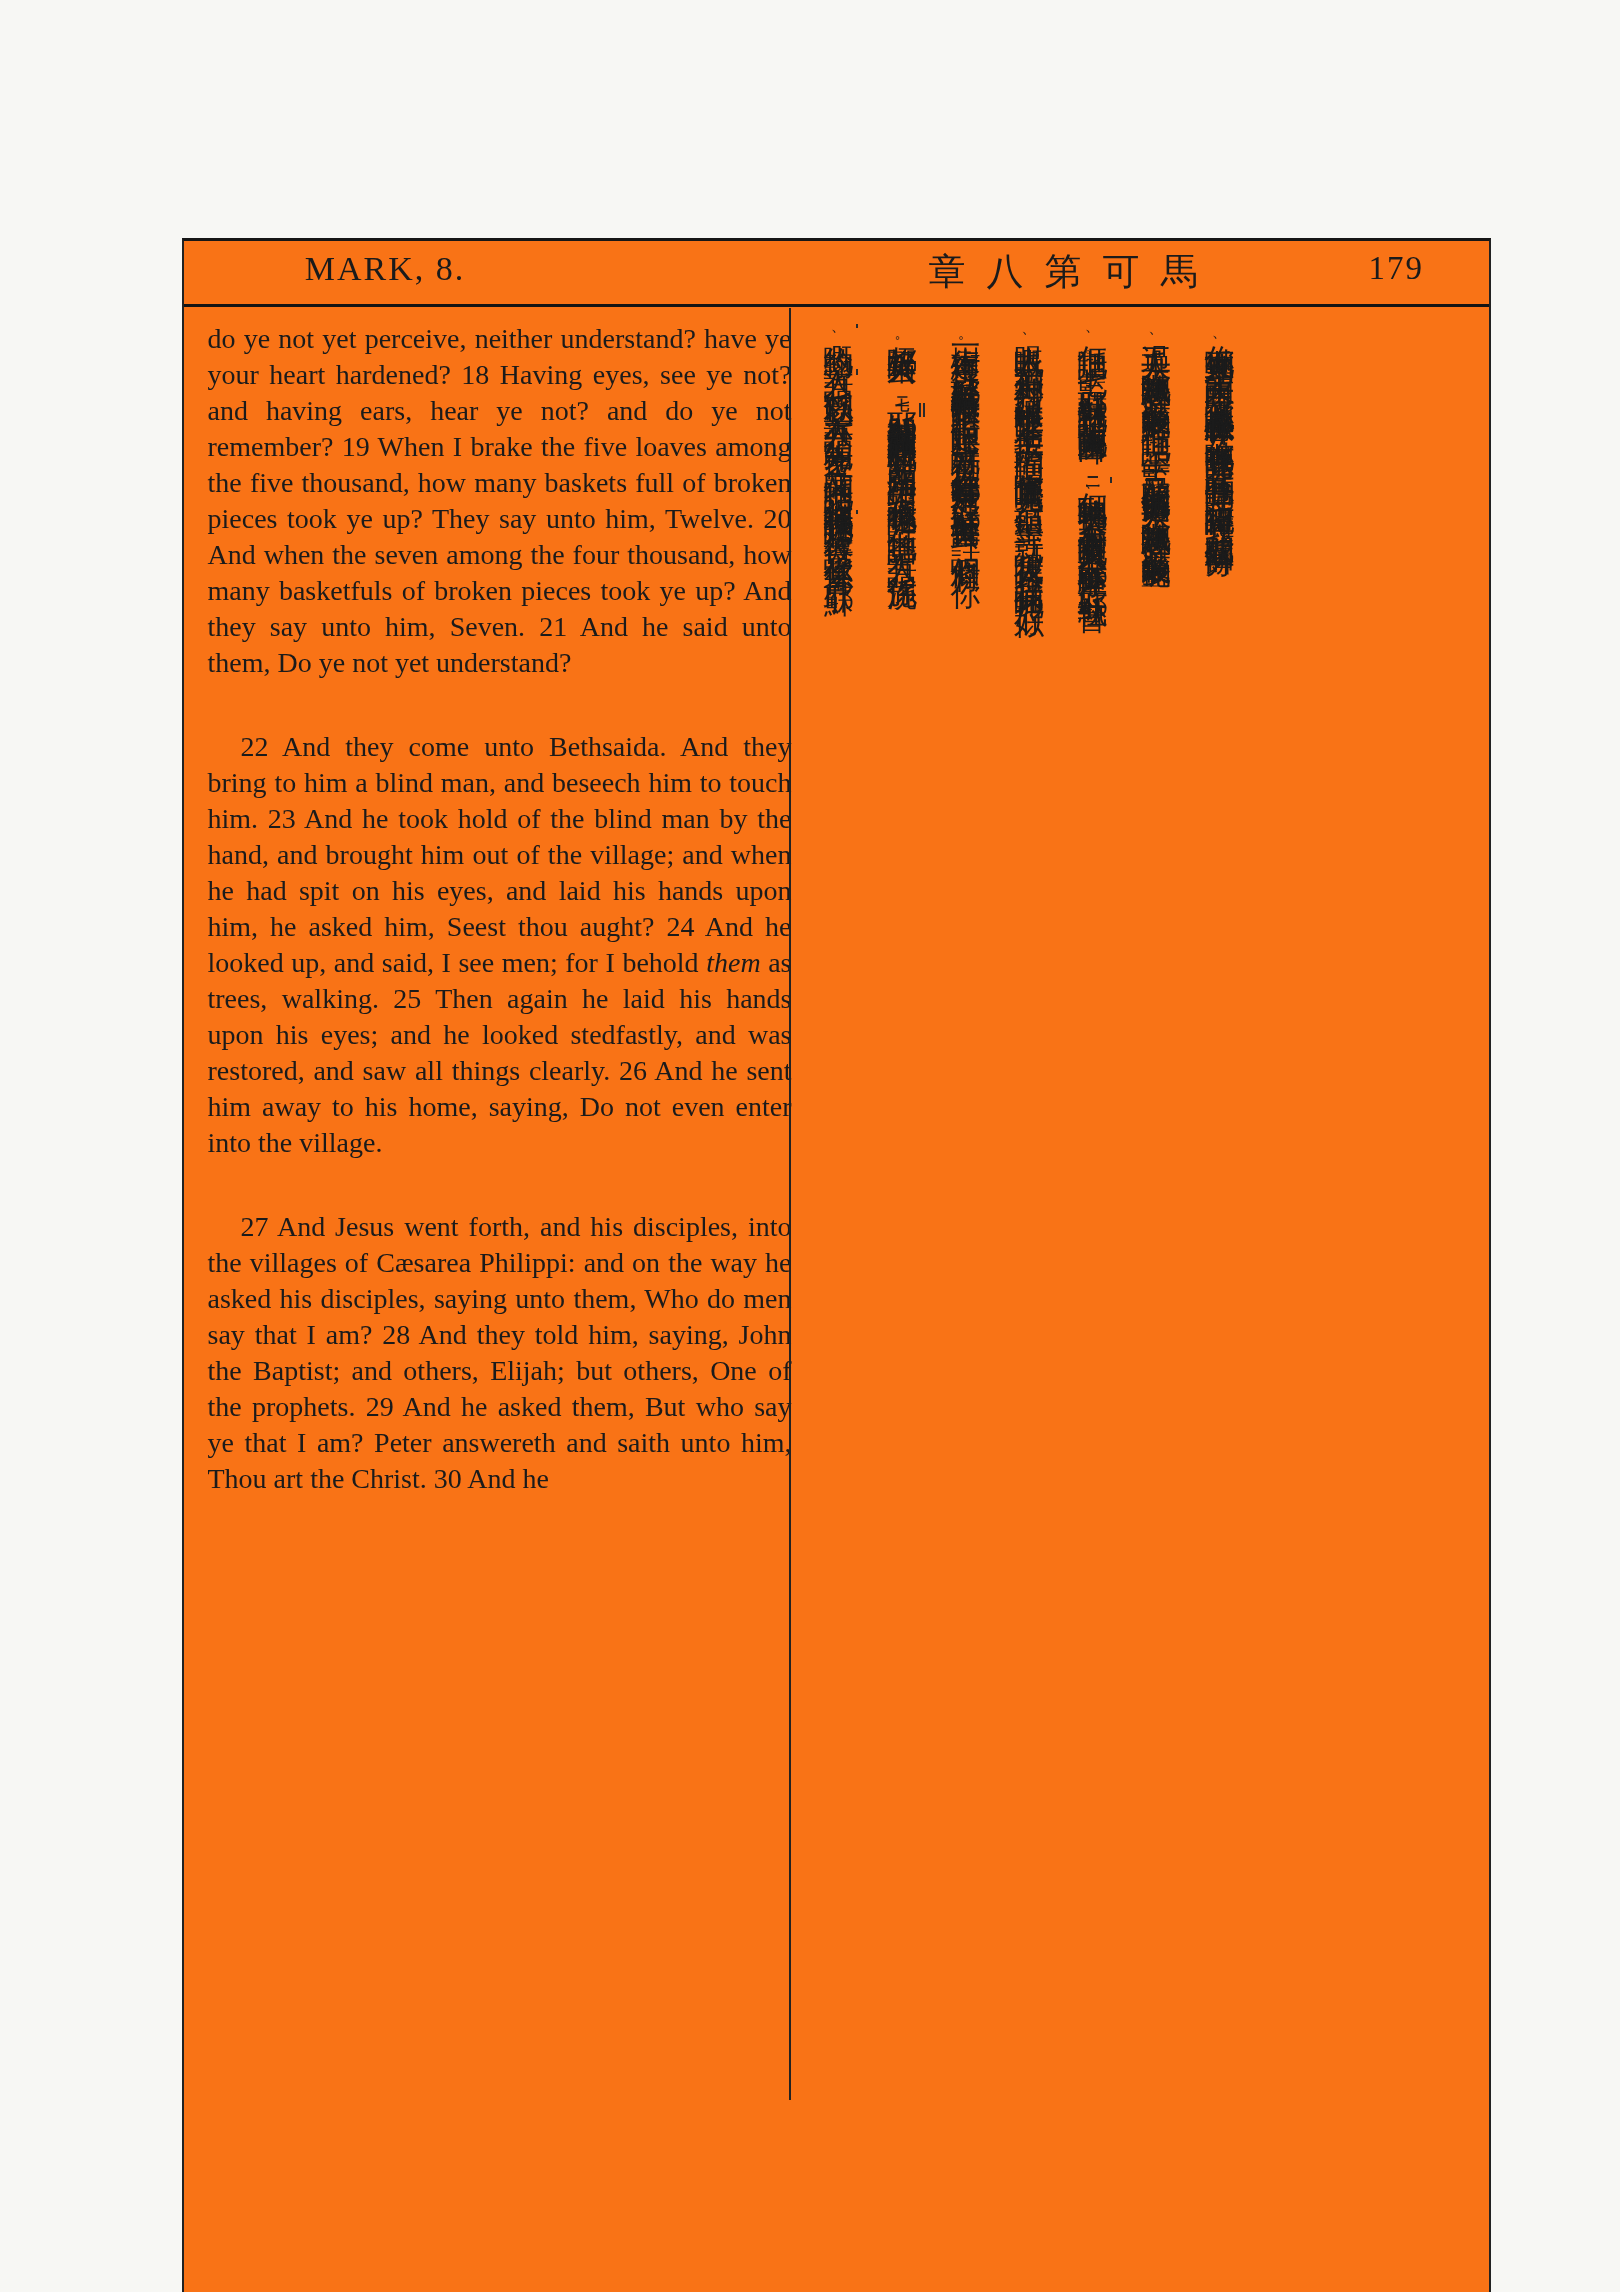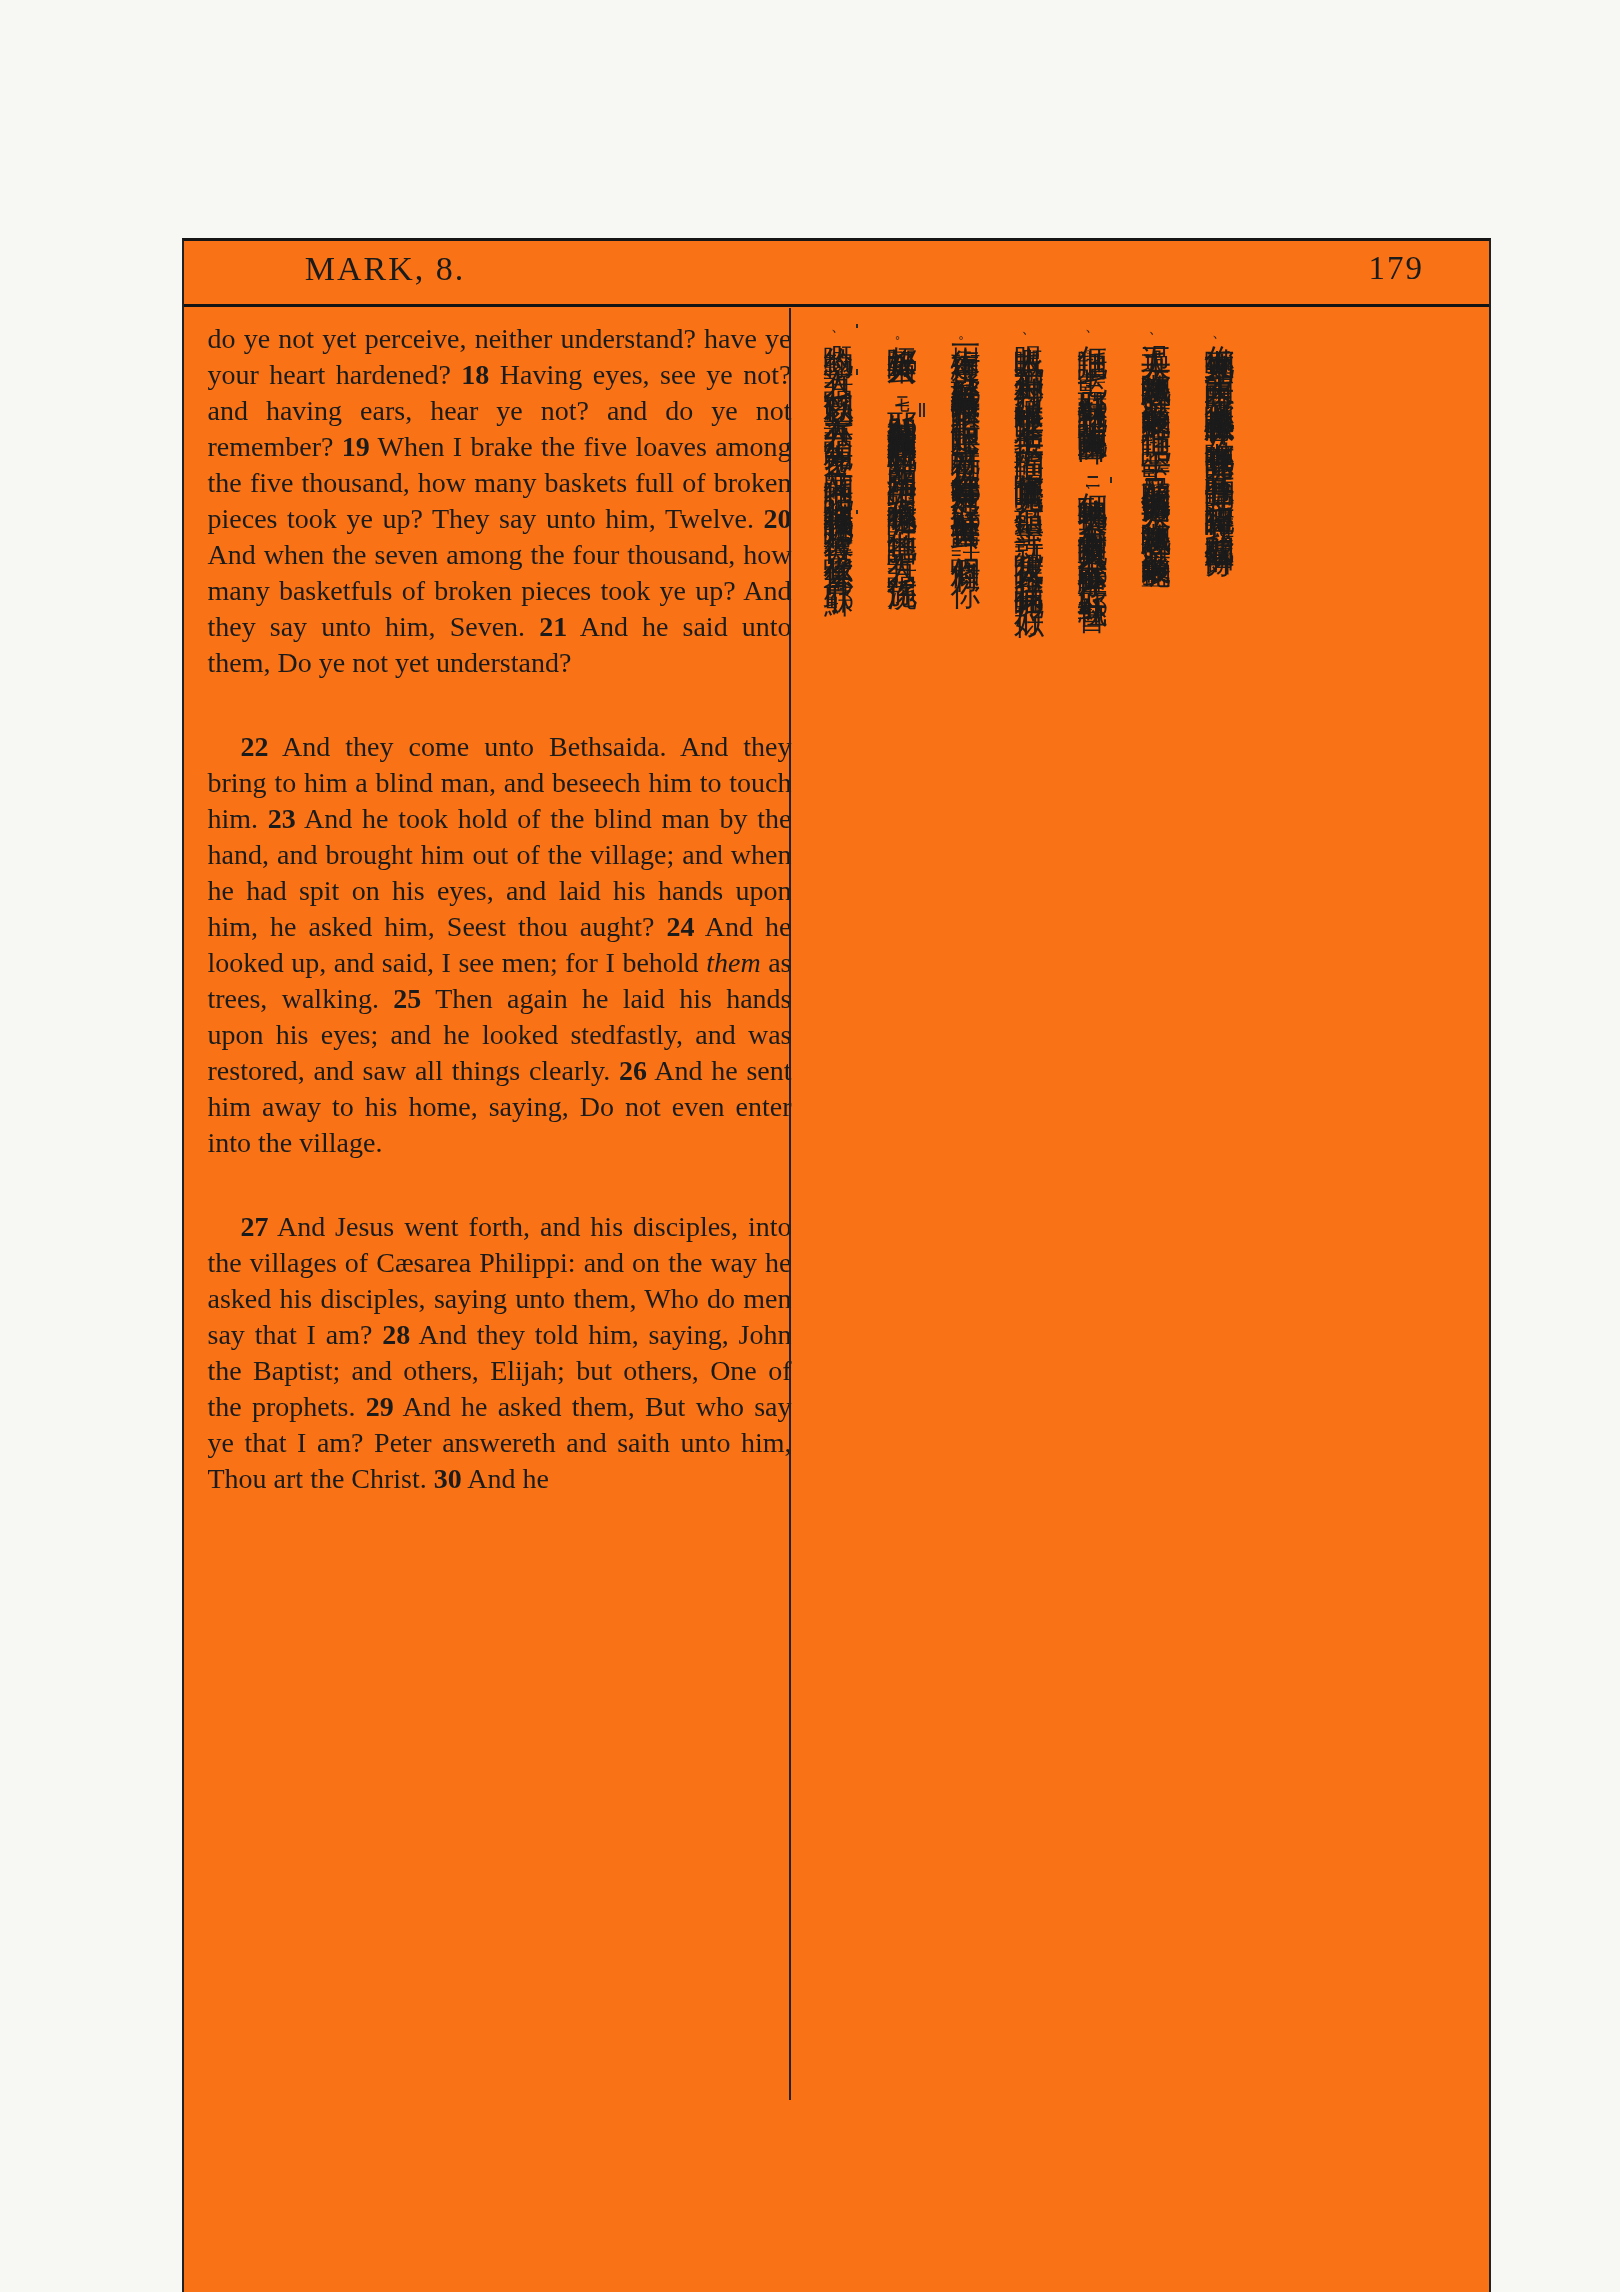--- a/index.html
+++ b/index.html
@@ -32,21 +32,21 @@
   }
   .header-page-num{
     position:absolute;right:65px;top:8.8px;font-size:33px;letter-spacing:2px;
   }
   .english-column{
     position:absolute;left:23.5px;top:80px;width:584px;
     font-size:28px;line-height:36px;text-align:justify;
   }
   .eng-para{margin:0;}
   .eng-para.indent{text-indent:33px;margin-top:48px;}
-  .verse-num{font-weight:bold;}
+  .verse-num{font-weight:normal;}
   .chinese-area{
     position:absolute;left:605px;top:67px;width:703px;height:1792px;
     box-sizing:border-box;
     border-left:2px solid #222;
   }
   .cn-columns{
     writing-mode:vertical-rl;
     height:1764px;
     padding:13.7px 3.9px 0 0;
   }
@@ -64,20 +64,21 @@
   .pname{border-right:2px solid #2a2a2a;}
   .pname-double{border-right:6.9px double #2a2a2a;}
 </style>
 </head>
 <body>
 
 <div class="page-frame">
 
   <div class="frame-header">
     <div class="header-left-title">MARK, 8.</div>
+    <div class="header-cn-title">章 八 第 可 馬</div>
     <div class="header-page-num">179</div>
   </div>
 
   <div class="english-column">
       <p class="eng-para">do ye not yet perceive, neither understand? have ye your heart hardened? <b class="verse-num">18</b> Having eyes, see ye not? and having ears, hear ye not? and do ye not remember? <b class="verse-num">19</b> When I brake the five loaves among the five thousand, how many baskets full of broken pieces took ye up? They say unto him, Twelve. <b class="verse-num">20</b> And when the seven among the four thousand, how many basketfuls of broken pieces took ye up? And they say unto him, Seven. <b class="verse-num">21</b> And he said unto them, Do ye not yet understand?</p>
       <p class="eng-para indent"><b class="verse-num">22</b> And they come unto Bethsaida. And they bring to him a blind man, and beseech him to touch him. <b class="verse-num">23</b> And he took hold of the blind man by the hand, and brought him out of the village; and when he had spit on his eyes, and laid his hands upon him, he asked him, Seest thou aught? <b class="verse-num">24</b> And he looked up, and said, I see men; for I behold <i>them</i> as trees, walking. <b class="verse-num">25</b> Then again he laid his hands upon his eyes; and he looked stedfastly, and was restored, and saw all things clearly. <b class="verse-num">26</b> And he sent him away to his home, saying, Do not even enter into the village.</p>
       <p class="eng-para indent"><b class="verse-num">27</b> And Jesus went forth, and his disciples, into the villages of Cæsarea Philippi: and on the way he asked his disciples, saying unto them, Who do men say that I am? <b class="verse-num">28</b> And they told him, saying, John the Baptist; and others, Elijah; but others, One of the prophets. <b class="verse-num">29</b> And he asked them, But who say ye that I am? Peter answereth and saith unto him, Thou art the Christ. <b class="verse-num">30</b> And he</p>
     </div>
 
   <div class="chinese-area">

